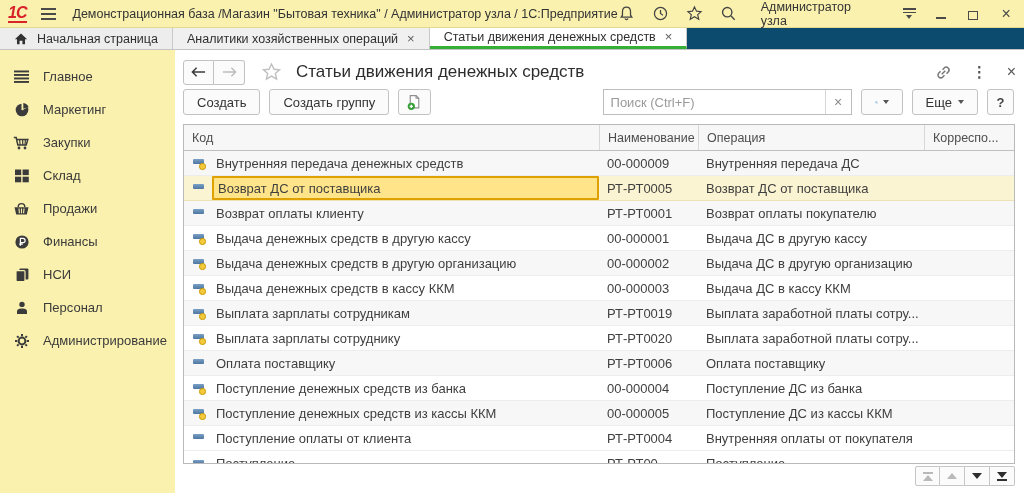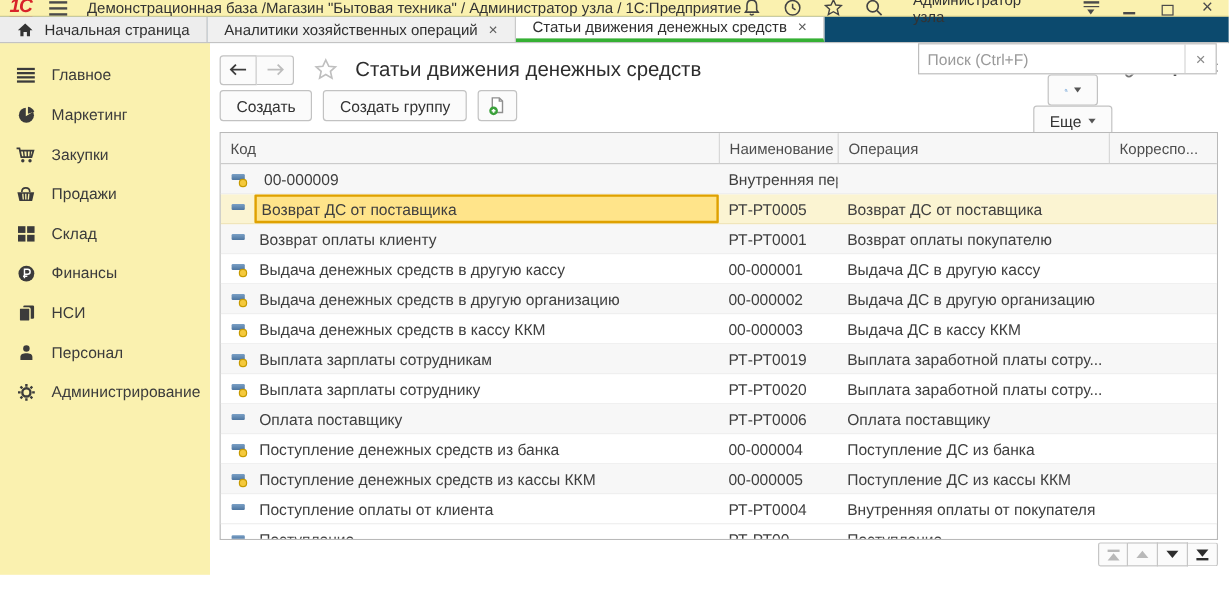--- a/index.html
+++ b/index.html
@@ -1,20 +1,20 @@
 <!DOCTYPE html>
 <html><head>
 <meta charset="utf-8">
 <style>
   * { margin:0; padding:0; box-sizing:border-box; }
   html,body { width:1024px; height:502px; overflow:hidden; }
   body { font-family:"Liberation Sans", sans-serif; font-size:13px; color:#3a3a3a; background:#fff; }
 
   
-  .titlebar { height:14px; background:#FAF1AF; display:flex; align-items:center; padding:0 10px 0 8px; border-bottom:1px solid #e3d98f; }
+  .titlebar { height:28px; background:#FAF1AF; display:flex; align-items:center; padding:0 10px 0 8px; border-bottom:1px solid #e3d98f; }
   .logo1c { font-weight:bold; font-style:italic; font-size:16px; color:#D8232A; letter-spacing:-1px; margin-right:14px; border-bottom:2px solid #D8232A; line-height:16px; padding:0 1px 0 0; }
   .burger { display:inline-flex; flex-direction:column; gap:3px; margin-right:16px; cursor:pointer; }
   .burger i { display:block; width:15px; height:2px; background:#4a4a4a; }
   .win-title { font-size:12.5px; color:#333; white-space:nowrap; }
   .tb-right { margin-left:auto; display:flex; align-items:center; gap:17px; }
   .tb-ic { width:17px; height:17px; display:inline-flex; align-items:center; justify-content:center; cursor:pointer; }
   .tb-user { font-size:12.5px; color:#333; margin:0 7px; }
   .svcmenu { display:inline-flex; flex-direction:column; align-items:center; gap:2px; cursor:pointer; }
   .svcmenu i { width:13px; height:1.6px; background:#4a4a4a; display:block; }
   .svcmenu .caret { width:0; height:0; border-left:3.5px solid transparent; border-right:3.5px solid transparent; border-top:4px solid #4a4a4a; background:none; }
@@ -50,21 +50,21 @@
   .p-title { font-size:17px; color:#2d2d2d; margin-left:4px; white-space:nowrap; }
   .nav-right { margin-left:auto; display:flex; align-items:center; gap:20px; }
   .nav-right .ic { display:inline-flex; cursor:pointer; }
   .kebab { font-size:15px; color:#555; font-weight:bold; letter-spacing:0; line-height:12px; }
   .p-close { font-size:16px; color:#555; line-height:12px; }
 
   .toolbar { position:absolute; top:38px; left:8px; right:10px; height:28px; display:flex; align-items:center; }
   .btn { height:26px; border:1px solid #C2C2C2; border-radius:3px; background:#FBFBFB; font-size:13px; color:#333; padding:0 13px; display:inline-flex; align-items:center; cursor:pointer; font-family:inherit; }
   .btn + .btn { margin-left:9px; }
   .iconbtn { padding:0 7px; margin-left:9px; }
-  .searchwrap { margin-left:auto; display:flex; align-items:center;flex-direction:column; }
+  .searchwrap { margin-left:auto; display:flex; align-items:flex-start; }
   .searchbox { display:flex; width:249px; height:26px; border:1px solid #BDBDBD; background:#fff; }
   .searchbox input { flex:1; border:none; outline:none; padding:0 7px; font-size:13px; font-family:inherit; color:#333; background:transparent; }
   .searchbox input::placeholder { color:#9a9a9a; }
   .sb-clear { width:26px; border-left:1px solid #D6D6D6; display:flex; align-items:center; justify-content:center; color:#8a8a8a; font-size:14px; cursor:pointer; }
   .magbtn { margin-left:9px; width:42px; justify-content:center; gap:5px; }
   .caret-dn { width:0; height:0; border-left:3.5px solid transparent; border-right:3.5px solid transparent; border-top:4px solid #555; display:inline-block; }
   .morebtn { margin-left:10px; gap:6px; }
   .helpbtn { margin-left:9px; width:27px; justify-content:center; padding:0; font-weight:bold; color:#444; }
 
   
@@ -206,44 +206,44 @@
             <line x1="9.6" y1="4.6" x2="9.8" y2="10" stroke="#3b3b3b" stroke-width="1.2"></line>
             <line x1="12.4" y1="4.6" x2="12" y2="10" stroke="#3b3b3b" stroke-width="1.2"></line>
             <circle cx="6" cy="13" r="1.4" fill="#3b3b3b"></circle>
             <circle cx="12" cy="13" r="1.4" fill="#3b3b3b"></circle>
           </svg>
       </span>
       <span class="slabel">Закупки</span>
     </div>
     <div class="side-item">
       <span class="sicon">
+        <svg width="16" height="16" viewBox="0 0 16 16">
+            <g fill="#3b3b3b">
+              <rect x="1" y="1.5" width="6.2" height="5.6"></rect>
+              <rect x="8.6" y="1.5" width="6.2" height="5.6"></rect>
+              <rect x="1" y="8.7" width="6.2" height="5.6"></rect>
+              <rect x="8.6" y="8.7" width="6.2" height="5.6"></rect>
+            </g>
+          </svg>
+      </span>
+      <span class="slabel">Склад</span>
+    </div>
+    <div class="side-item">
+      <span class="sicon">
         <svg width="17" height="16" viewBox="0 0 17 16">
             <path d="M5.2 6 C5.2 1.5 11.8 1.5 11.8 6" fill="none" stroke="#3b3b3b" stroke-width="1.4"></path>
             <path d="M1.5 6.2 H15.5 L13.8 13.6 H3.2 Z" fill="#3b3b3b"></path>
             <g stroke="#FAF1AF" stroke-width="1.1">
               <line x1="6" y1="7.5" x2="6.4" y2="12.3"></line>
               <line x1="8.5" y1="7.5" x2="8.5" y2="12.3"></line>
               <line x1="11" y1="7.5" x2="10.6" y2="12.3"></line>
             </g>
           </svg>
       </span>
       <span class="slabel">Продажи</span>
-    </div>
-    <div class="side-item">
-      <span class="sicon">
-        <svg width="16" height="16" viewBox="0 0 16 16">
-            <g fill="#3b3b3b">
-              <rect x="1" y="1.5" width="6.2" height="5.6"></rect>
-              <rect x="8.6" y="1.5" width="6.2" height="5.6"></rect>
-              <rect x="1" y="8.7" width="6.2" height="5.6"></rect>
-              <rect x="8.6" y="8.7" width="6.2" height="5.6"></rect>
-            </g>
-          </svg>
-      </span>
-      <span class="slabel">Склад</span>
     </div>
     <div class="side-item">
       <span class="sicon">
         <svg width="16" height="16" viewBox="0 0 16 16">
             <circle cx="8" cy="8" r="6.6" fill="#3b3b3b"></circle>
             <path d="M6.4 11.8 V4.4 H9 a2.1 2.1 0 0 1 0 4.2 H6.4 M5.2 10.2 H8.8" fill="none" stroke="#fff" stroke-width="1.2"></path>
           </svg>
       </span>
       <span class="slabel">Финансы</span>
     </div>
@@ -365,20 +365,21 @@
           </div>
       </div>
       <div class="tbody">
           <div class="trow alt">
             <div class="td c-icon">
               <span class="elem-ic">
                 <span class="dash"></span>
                 <span class="dot"></span>
               </span>
             </div>
+            <div class="td c-name">Внутренняя передача денежных средств</div>
             <div class="td c-code">00-000009</div>
             <div class="td c-op">Внутренняя передача ДС</div>
             <div class="td c-corr"></div>
           </div>
           <div class="trow sel">
             <div class="td c-icon">
               <span class="elem-ic">
                 <span class="dash"></span>
               </span>
             </div>

